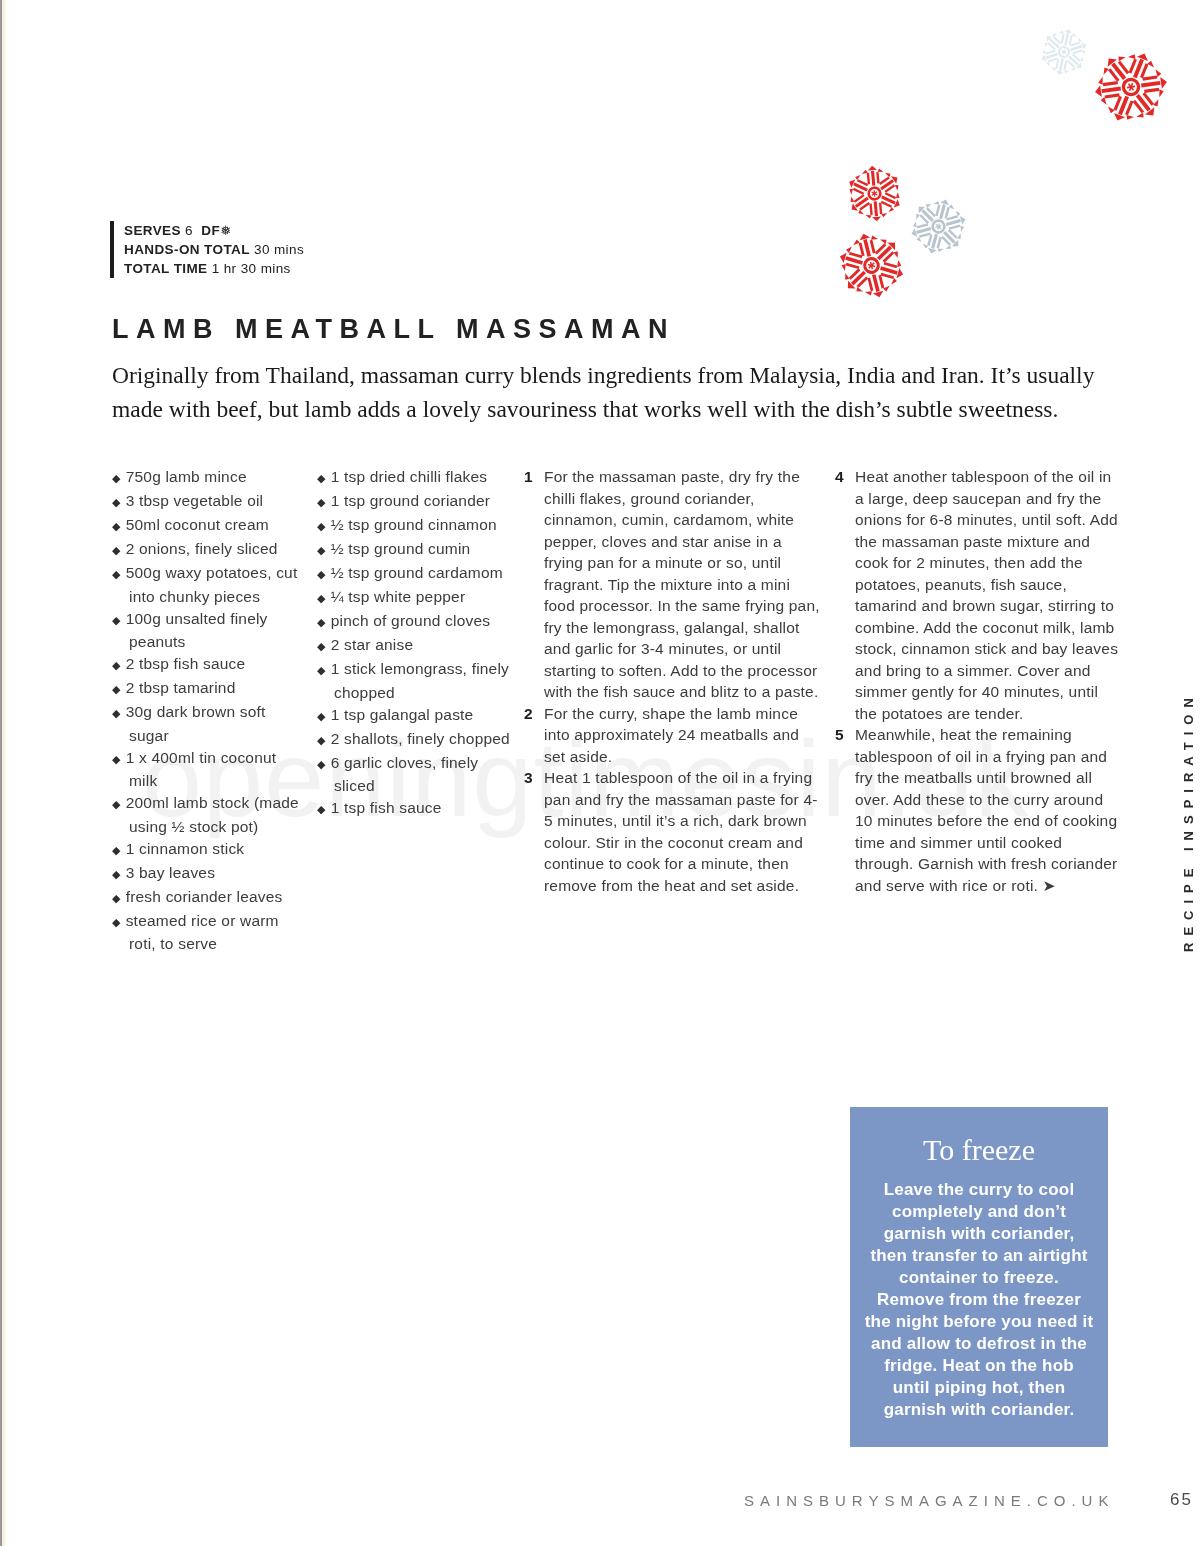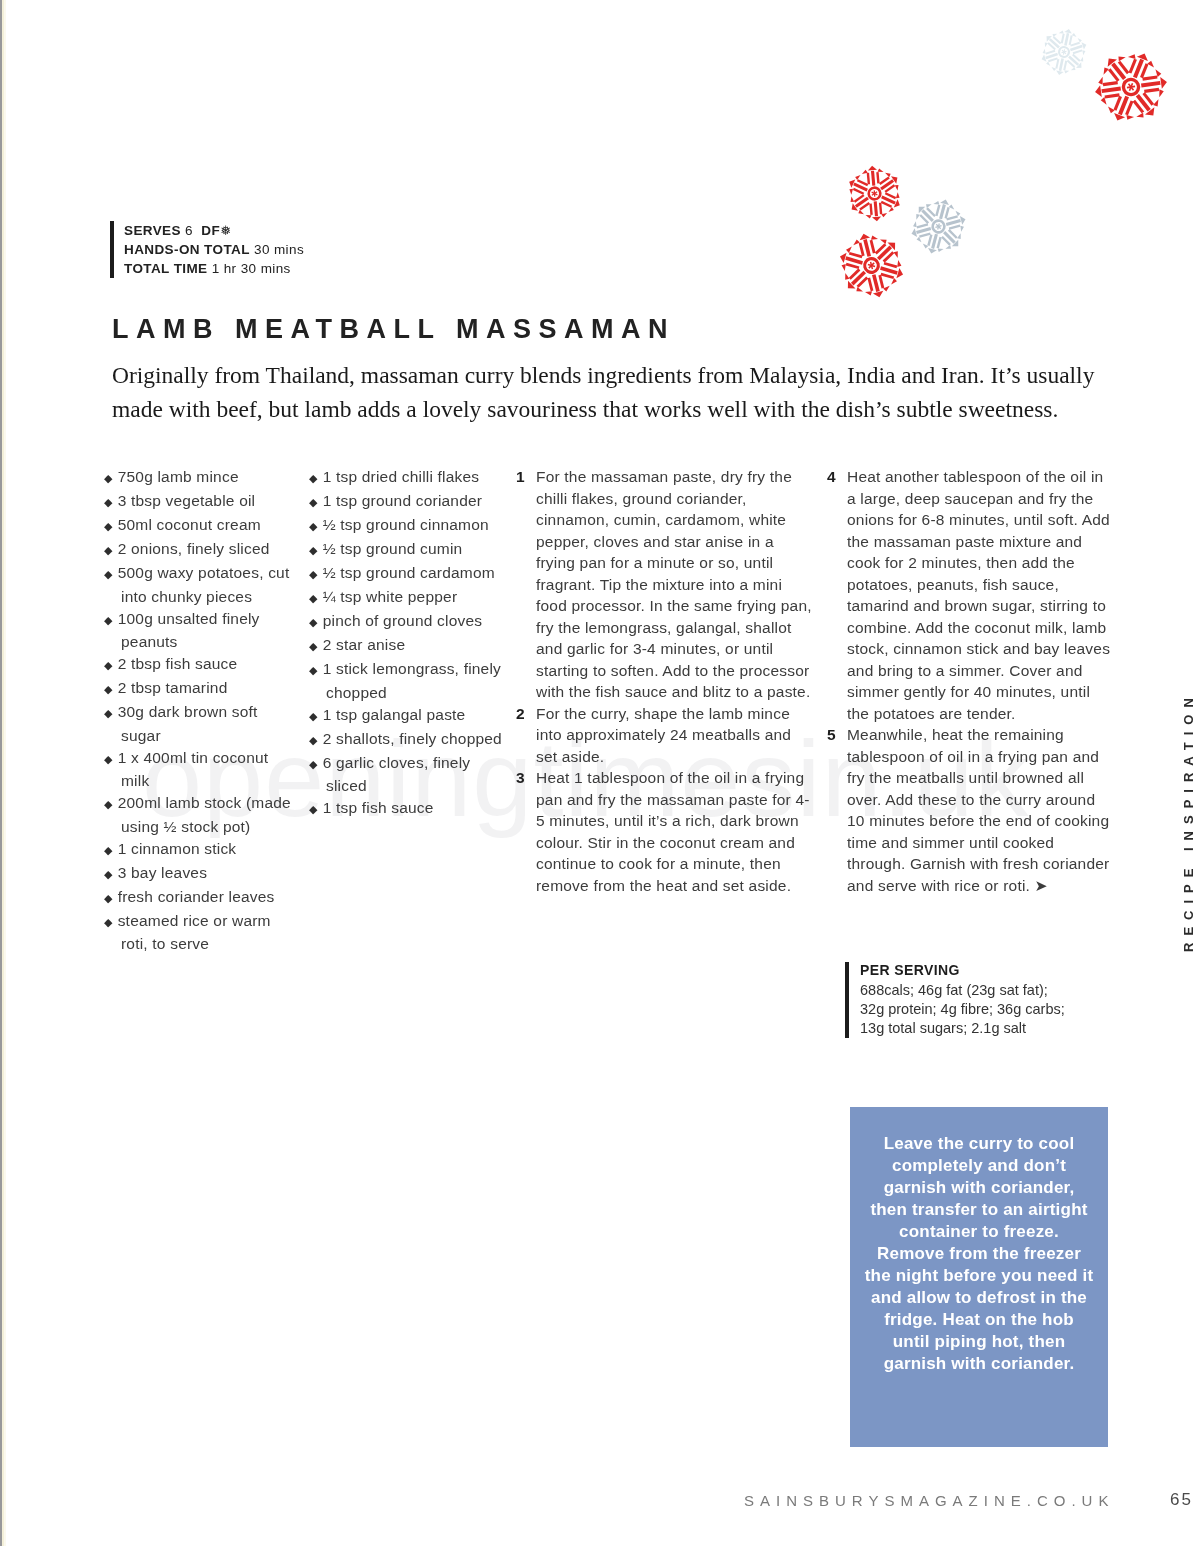--- a/index.html
+++ b/index.html
@@ -17,21 +17,21 @@
   .info-lines b{font-weight:700;}
   .flake-glyph{font-size:13px;}
 
   
   .title{position:absolute;left:112px;top:314px;font-size:27px;font-weight:700;
     letter-spacing:7.5px;color:#222;}
   .intro{position:absolute;left:112px;top:358px;width:1000px;
     font-family:"Liberation Serif",serif;font-size:23.5px;line-height:34px;color:#1a1a1a;}
 
   
-  .cols{position:absolute;left:104px;top:466px;display:grid;
+  .cols{position:absolute;left:112px;top:466px;display:grid;
     grid-template-columns:194px 196px 300px 288px;column-gap:11px;}
   ul.ing{list-style:none;margin:0;padding:0;font-size:15.5px;line-height:21.5px;color:#3c3c3c;letter-spacing:.2px;}
   ul.ing li{padding-left:17px;text-indent:-17px;margin:0 0 .5px 0;}
   .bullet{font-size:11px;margin-right:5px;color:#2e2e2e;}
   .paste-head{font-size:15.5px;line-height:21.5px;font-weight:700;font-style:italic;color:#2e2e2e;margin:0 0 1px 0;}
   ol.steps{list-style:none;margin:0;padding:0;font-size:15.5px;line-height:21.5px;color:#3c3c3c;letter-spacing:.2px;}
   ol.steps li{display:flex;align-items:flex-start;}
   .num{font-weight:700;color:#1e1e1e;width:20px;flex:0 0 20px;}
   .stext{flex:1;}
 
@@ -195,31 +195,23 @@
             <span class="stext">Heat another tablespoon of the oil in a large, deep saucepan and fry the onions for 6-8 minutes, until soft. Add the massaman paste mixture and cook for 2 minutes, then add the potatoes, peanuts, fish sauce, tamarind and brown sugar, stirring to combine. Add the coconut milk, lamb stock, cinnamon stick and bay leaves and bring to a simmer. Cover and simmer gently for 40 minutes, until the potatoes are tender.</span>
           </li>
           <li>
             <span class="num">5</span>
             <span class="stext">Meanwhile, heat the remaining tablespoon of oil in a frying pan and fry the meatballs until browned all over. Add these to the curry around 10 minutes before the end of cooking time and simmer until cooked through. Garnish with fresh coriander and serve with rice or roti. ➤</span>
           </li>
         </ol>
     </div>
   </div>
 
-  <div class="per-serving">
-    <div class="ps-bar"></div>
-    <div>
-      <div class="ps-label">PER SERVING</div>
-      <div class="ps-line">688cals; 46g fat (23g sat fat);</div>
-      <div class="ps-line">32g protein; 4g fibre; 36g carbs;</div>
-      <div class="ps-line">13g total sugars; 2.1g salt</div>
-    </div>
-  </div>
 
   <div class="freeze">
+    <div class="freeze-title">To freeze</div>
     <div class="freeze-body">Leave the curry to cool completely and don’t garnish with coriander, then transfer to an airtight container to freeze. Remove from the freezer the night before you need it and allow to defrost in the fridge. Heat on the hob until piping hot, then garnish with coriander.</div>
   </div>
 
   <div class="side-label">RECIPE INSPIRATION</div>
 
   <div class="footer-url">SAINSBURYSMAGAZINE.CO.UK</div>
   <div class="footer-page">65</div>
 </div>
 
 </body></html>

